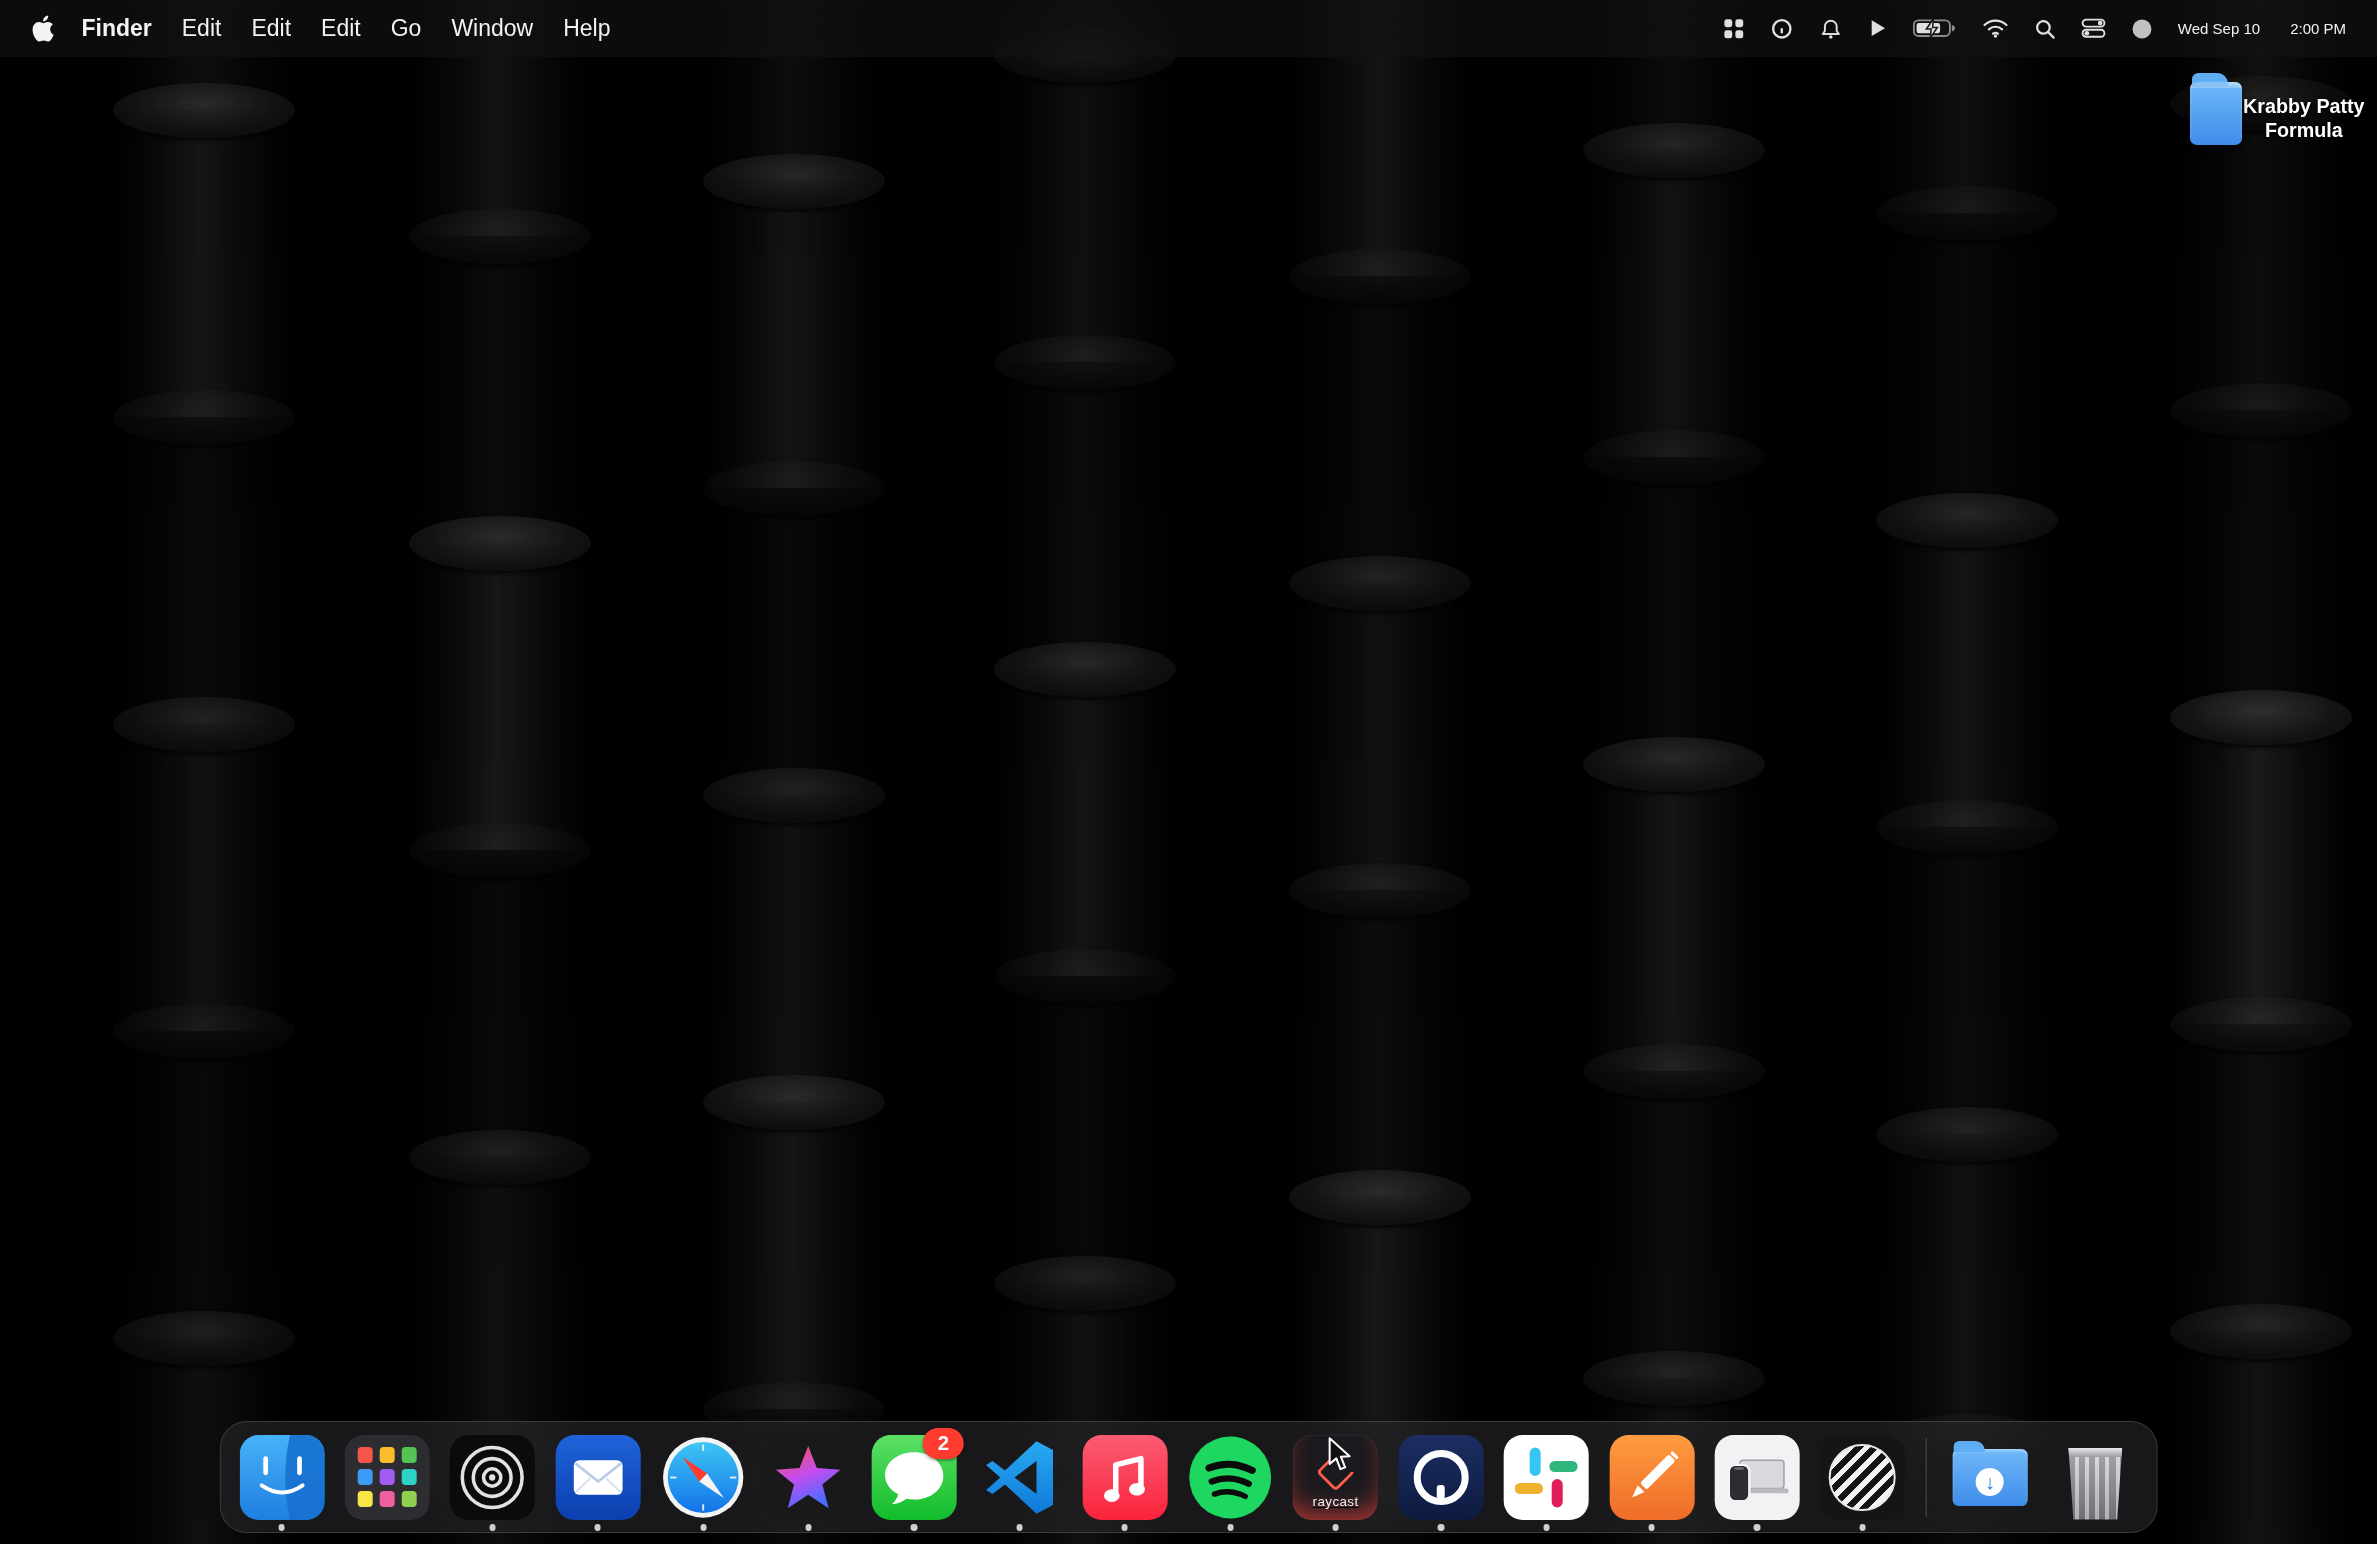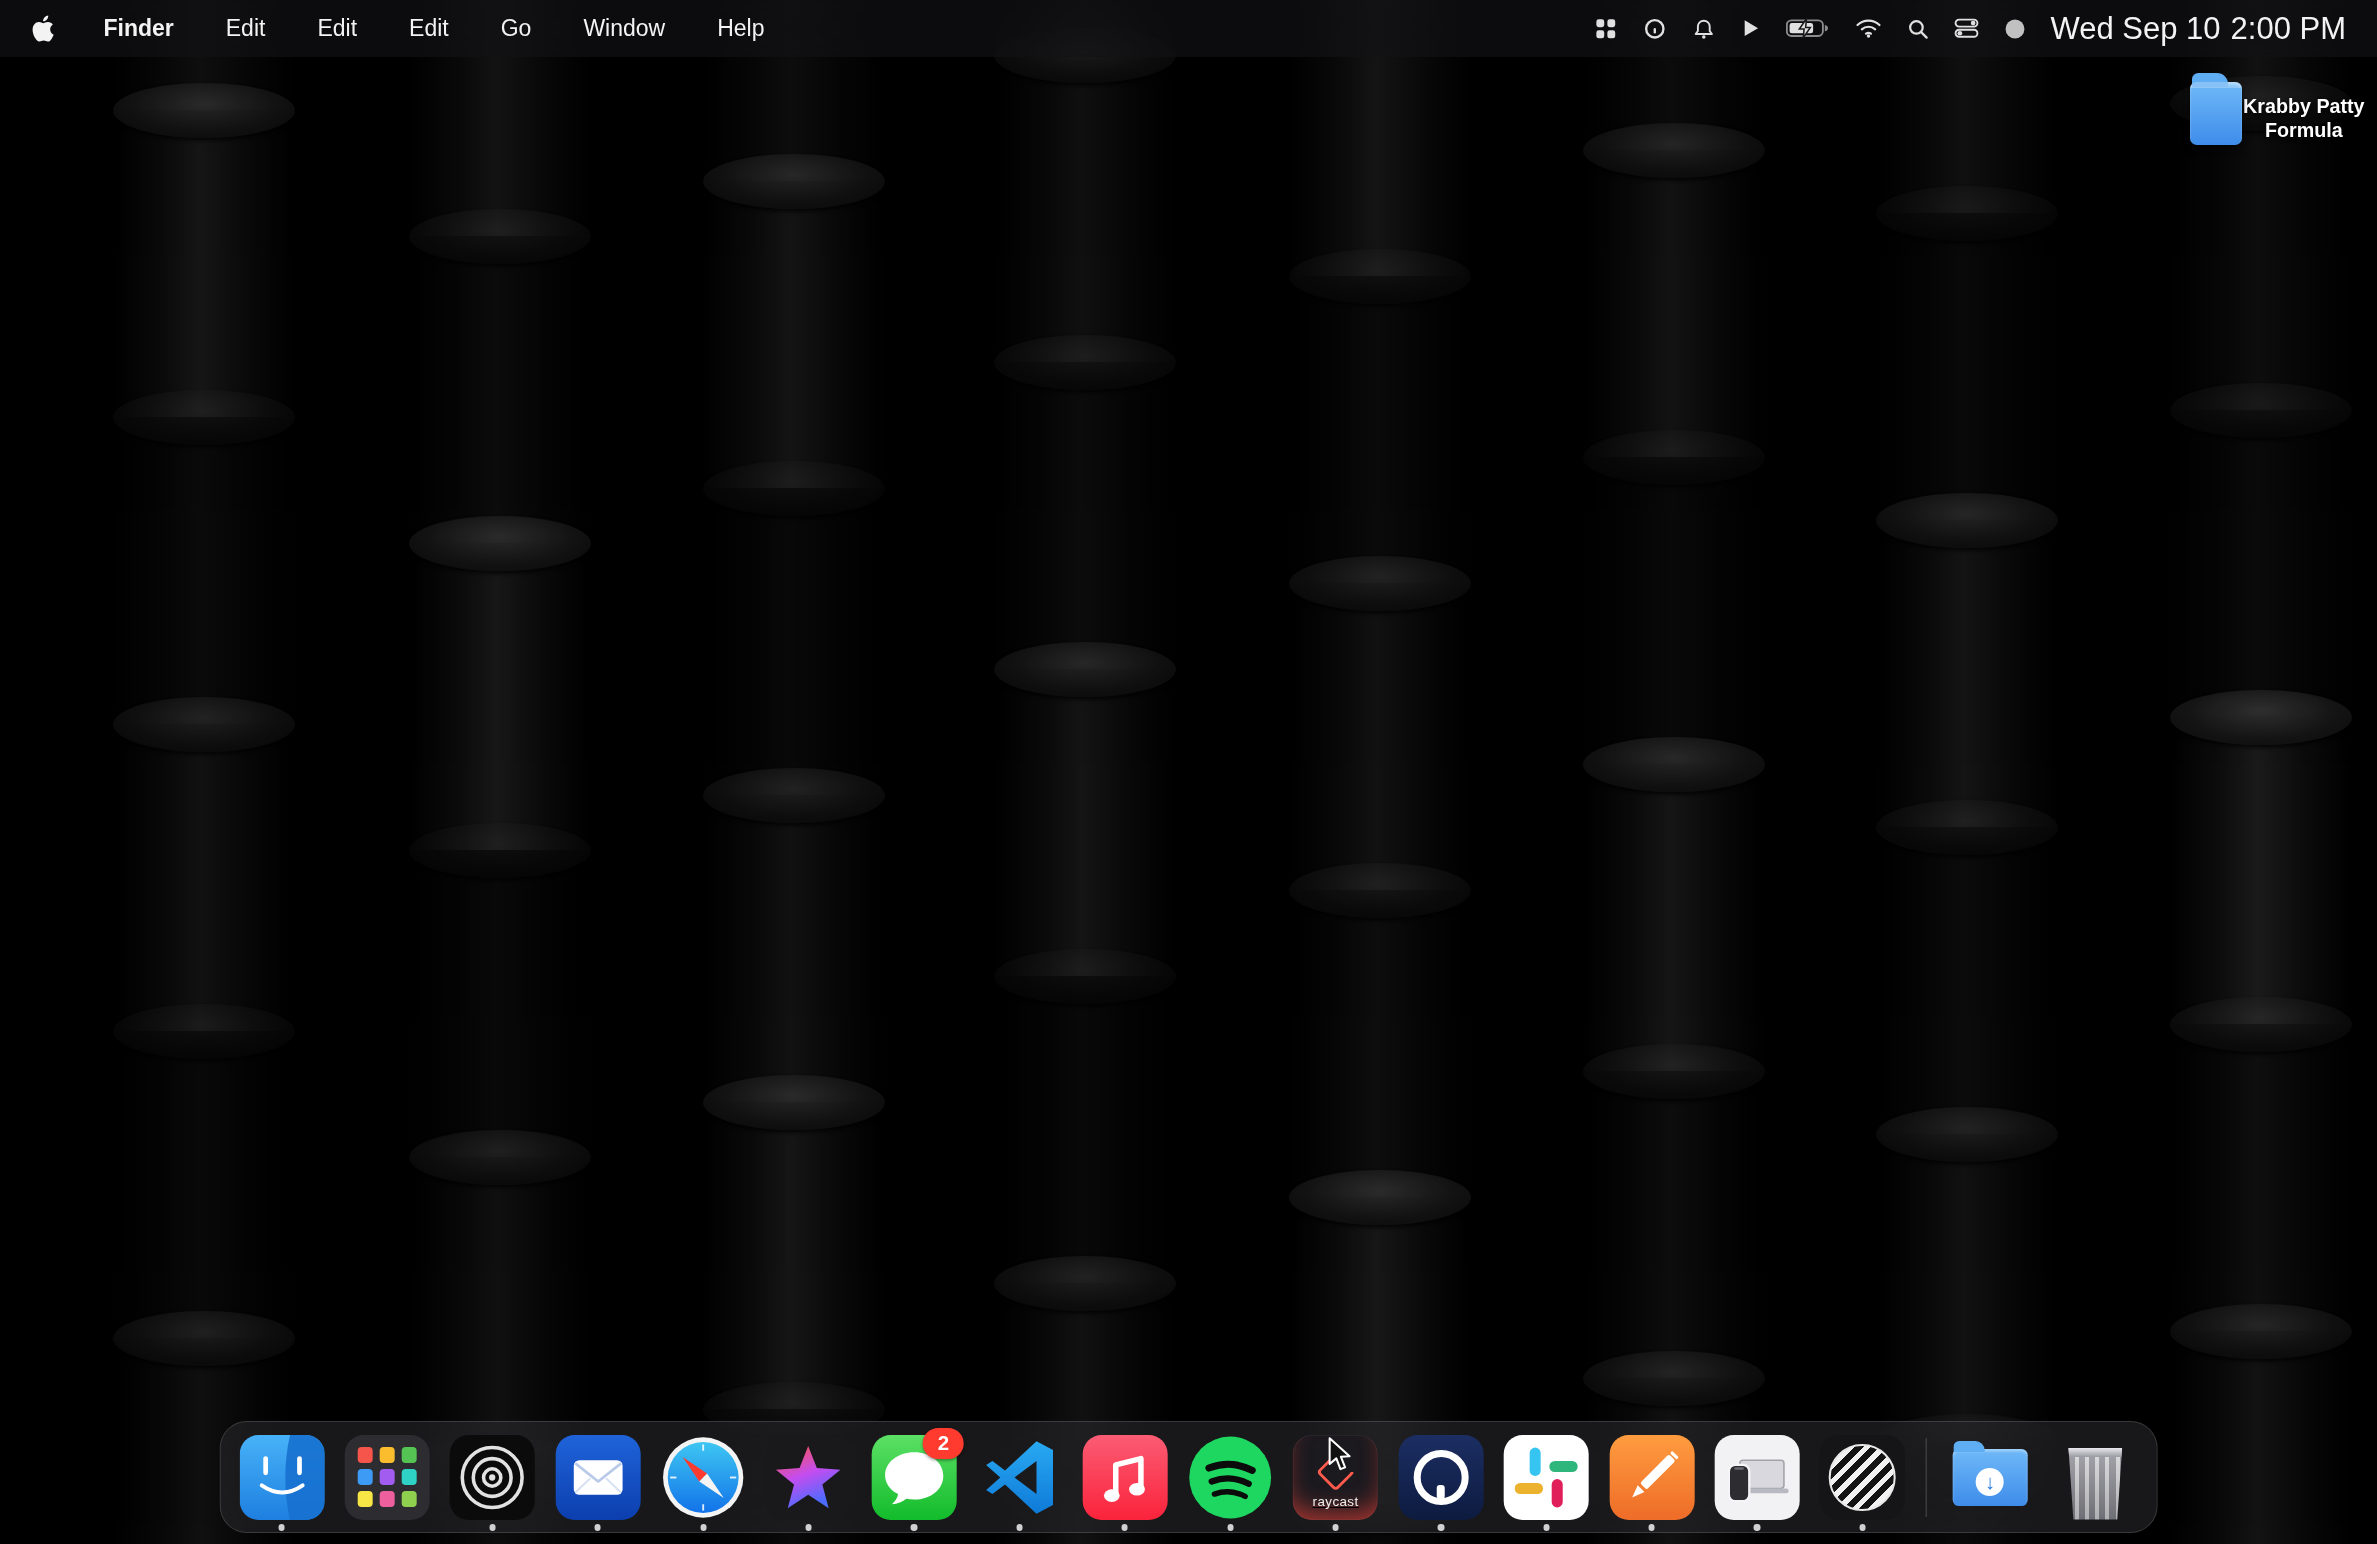--- a/index.html
+++ b/index.html
@@ -14,27 +14,27 @@
   .wp-seg{position:relative;width:100%;height:307px;}
   .wp-body{position:absolute;left:0;right:0;top:0;bottom:0;
     background:linear-gradient(90deg,#000 0%,#0e0e0e 28%,#1d1d1d 48%,#0b0b0b 76%,#000 100%);}
   .wp-top{position:absolute;top:-27px;left:0;width:100%;height:55px;border-radius:50%;
     background:radial-gradient(ellipse at 50% 38%,#333 0%,#181818 55%,#090909 100%);
     box-shadow:0 2.4px 4.7px rgba(0,0,0,.8);}
   
   .menubar{position:absolute;top:0;left:0;right:0;height:57px;z-index:50;
     background:rgba(20,20,22,.62);backdrop-filter:blur(23.6px);
     display:flex;align-items:center;padding:0 31px;color:#f3f3f3;font-size:23px;}
-  .mb-left{display:flex;align-items:flex-end;gap:52px;}
+  .mb-left{display:flex;align-items:flex-end;gap:30px;}
   .mb-apple{display:flex;align-items:center;margin-right:-3.1px;}
   .mb-app{font-weight:700;}
   .mb-item{font-weight:400;}
   .mb-right{margin-left:auto;display:flex;align-items:center;gap:25px;}
   .mb-ic{display:flex;align-items:center;justify-content:center;opacity:.92;}
-  .mb-clock{display:flex;gap:10px;font-size:31px;}
+  .mb-clock{display:flex;gap:30px;font-size:15px;}
   
   .desktop-icon{position:absolute;top:82px;left:2190px;width:176px;z-index:10;
     display:flex;flex-direction:row;align-items:center;}
   .folder{width:85px;height:63px;position:relative;border-radius:7px;
     background:linear-gradient(180deg,#6fb9f8 0%,#3e8cea 100%);
     box-shadow:inset 0 2.4px 2.4px rgba(255,255,255,.35), 0 3.1px 6.3px rgba(0,0,0,.5);}
   .folder::before{content:"";position:absolute;top:-9.4px;left:1.6px;width:36px;height:14px;
     border-radius:6.3px 11px 0 0;background:#5fadf3;}
   .folder::after{content:"";position:absolute;top:0;left:0;right:0;height:6.3px;
     border-radius:7px 7px 0 0;background:rgba(255,255,255,.25);}

